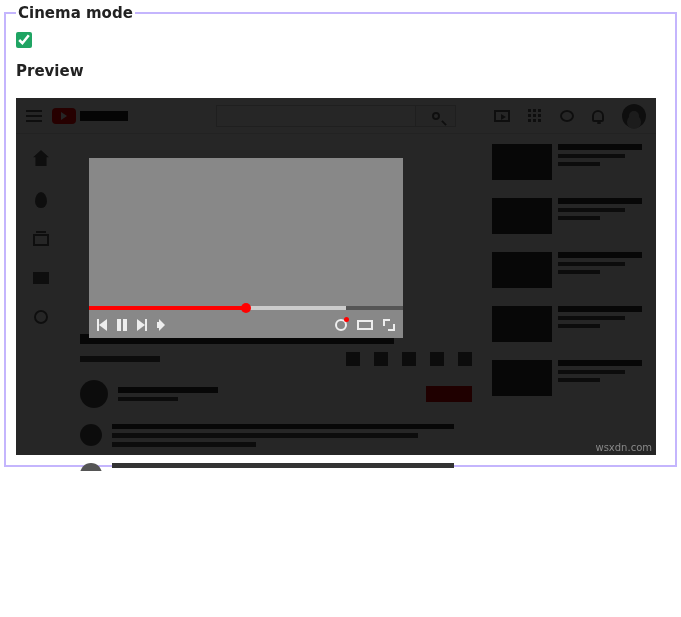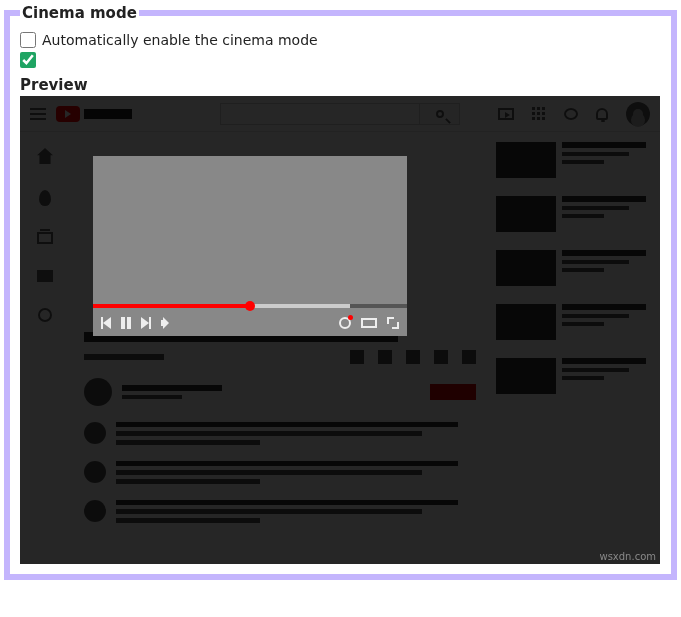--- a/index.html
+++ b/index.html
@@ -6,21 +6,21 @@
   body {
     margin: 0;
     padding: 4px;
     font-family: "DejaVu Sans", "Liberation Sans", Arial, sans-serif;
     font-size: 14px;
     color: #222;
     background: #fff;
     width: 681px;
   }
   fieldset.section {
-    border: 6px solid #c4b5fd;
+    border: 2px solid #c4b5fd;
     padding: 6px 10px 10px 10px;
     margin: 0;
   }
   legend.section-title {
     font-weight: bold;
     font-size: 15px;
     padding: 0 2px;
   }
   .row { margin: 4px 0; display: flex; align-items: center; flex-wrap: wrap; }
   .checkbox-row { gap: 6px; }
@@ -43,26 +43,26 @@
     transform: translate(-50%,-50%);
     width: 14px; height: 14px;
     background: #000;
   }
   .opacity-label { margin-left: 12px; }
   input[type=range] {
     width: 180px;
     accent-color: #666;
   }
   .opacity-value { margin-left: 8px; }
-  .preview-title { font-weight: bold; font-size: 15px; margin-top: 8px; }
+  .preview-title { font-weight: bold; font-size: 15px; margin-top: 14px; }
   .preview-wrap {
     position: relative;
     width: 640px;
-    height: 468px;
-    margin-top: 2px;
+    height: 357px;
+    margin-top: 18px;
     background: #000000;
   }
   .yt-mock {
     position: absolute; inset: 0;
     background: #fff;
   }
   .overlay {
     position: absolute; inset: 0;
     background: rgba(0,0,0,0.85);
     pointer-events: none;
@@ -193,24 +193,20 @@
   .watermark {
     position:absolute; right:4px; bottom:2px; font-size:10px; color:#888; z-index:20;
   }
 </style>
 </head>
 <body>
 
 <fieldset class="section">
   <legend class="section-title">Cinema mode</legend>
 
-  <div class="row checkbox-row">
-    <input type="checkbox" id="cb1" style="">
-    <label for="cb1" class="cb-label">Automatically enable the cinema mode</label>
-  </div>
 
   <div class="row checkbox-row">
     <input type="checkbox" id="cb2" checked="" style="">
   </div>
 
 
   <div class="preview-title">Preview</div>
 
   <div class="preview-wrap">
     <div class="yt-mock">

